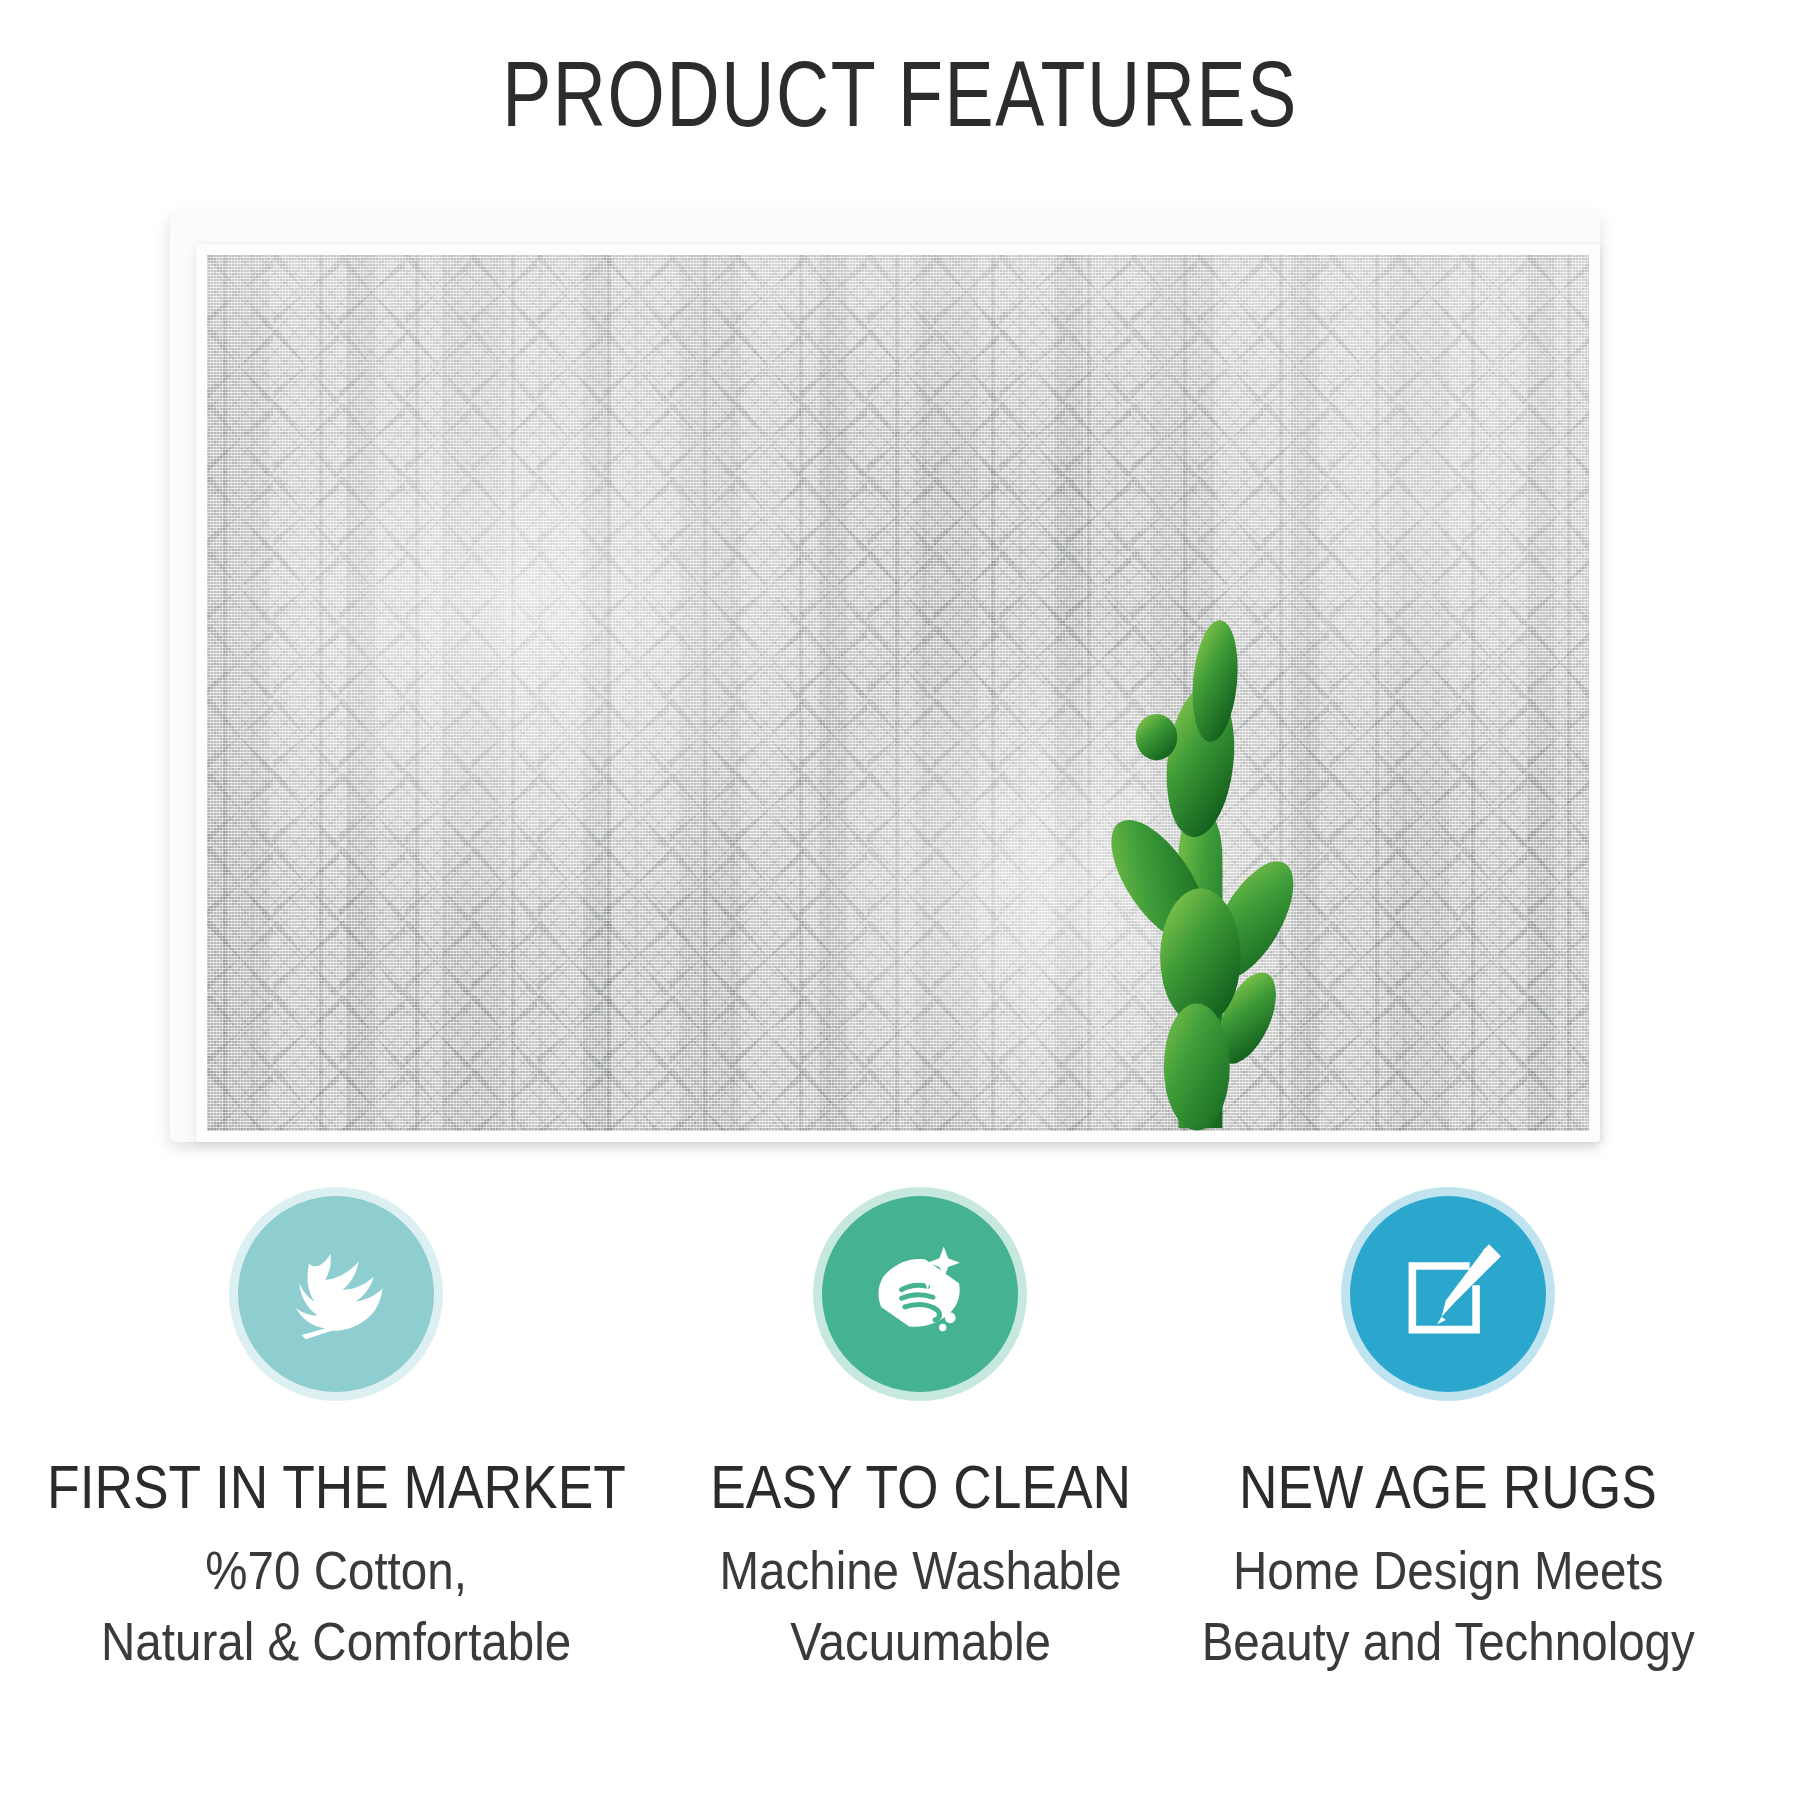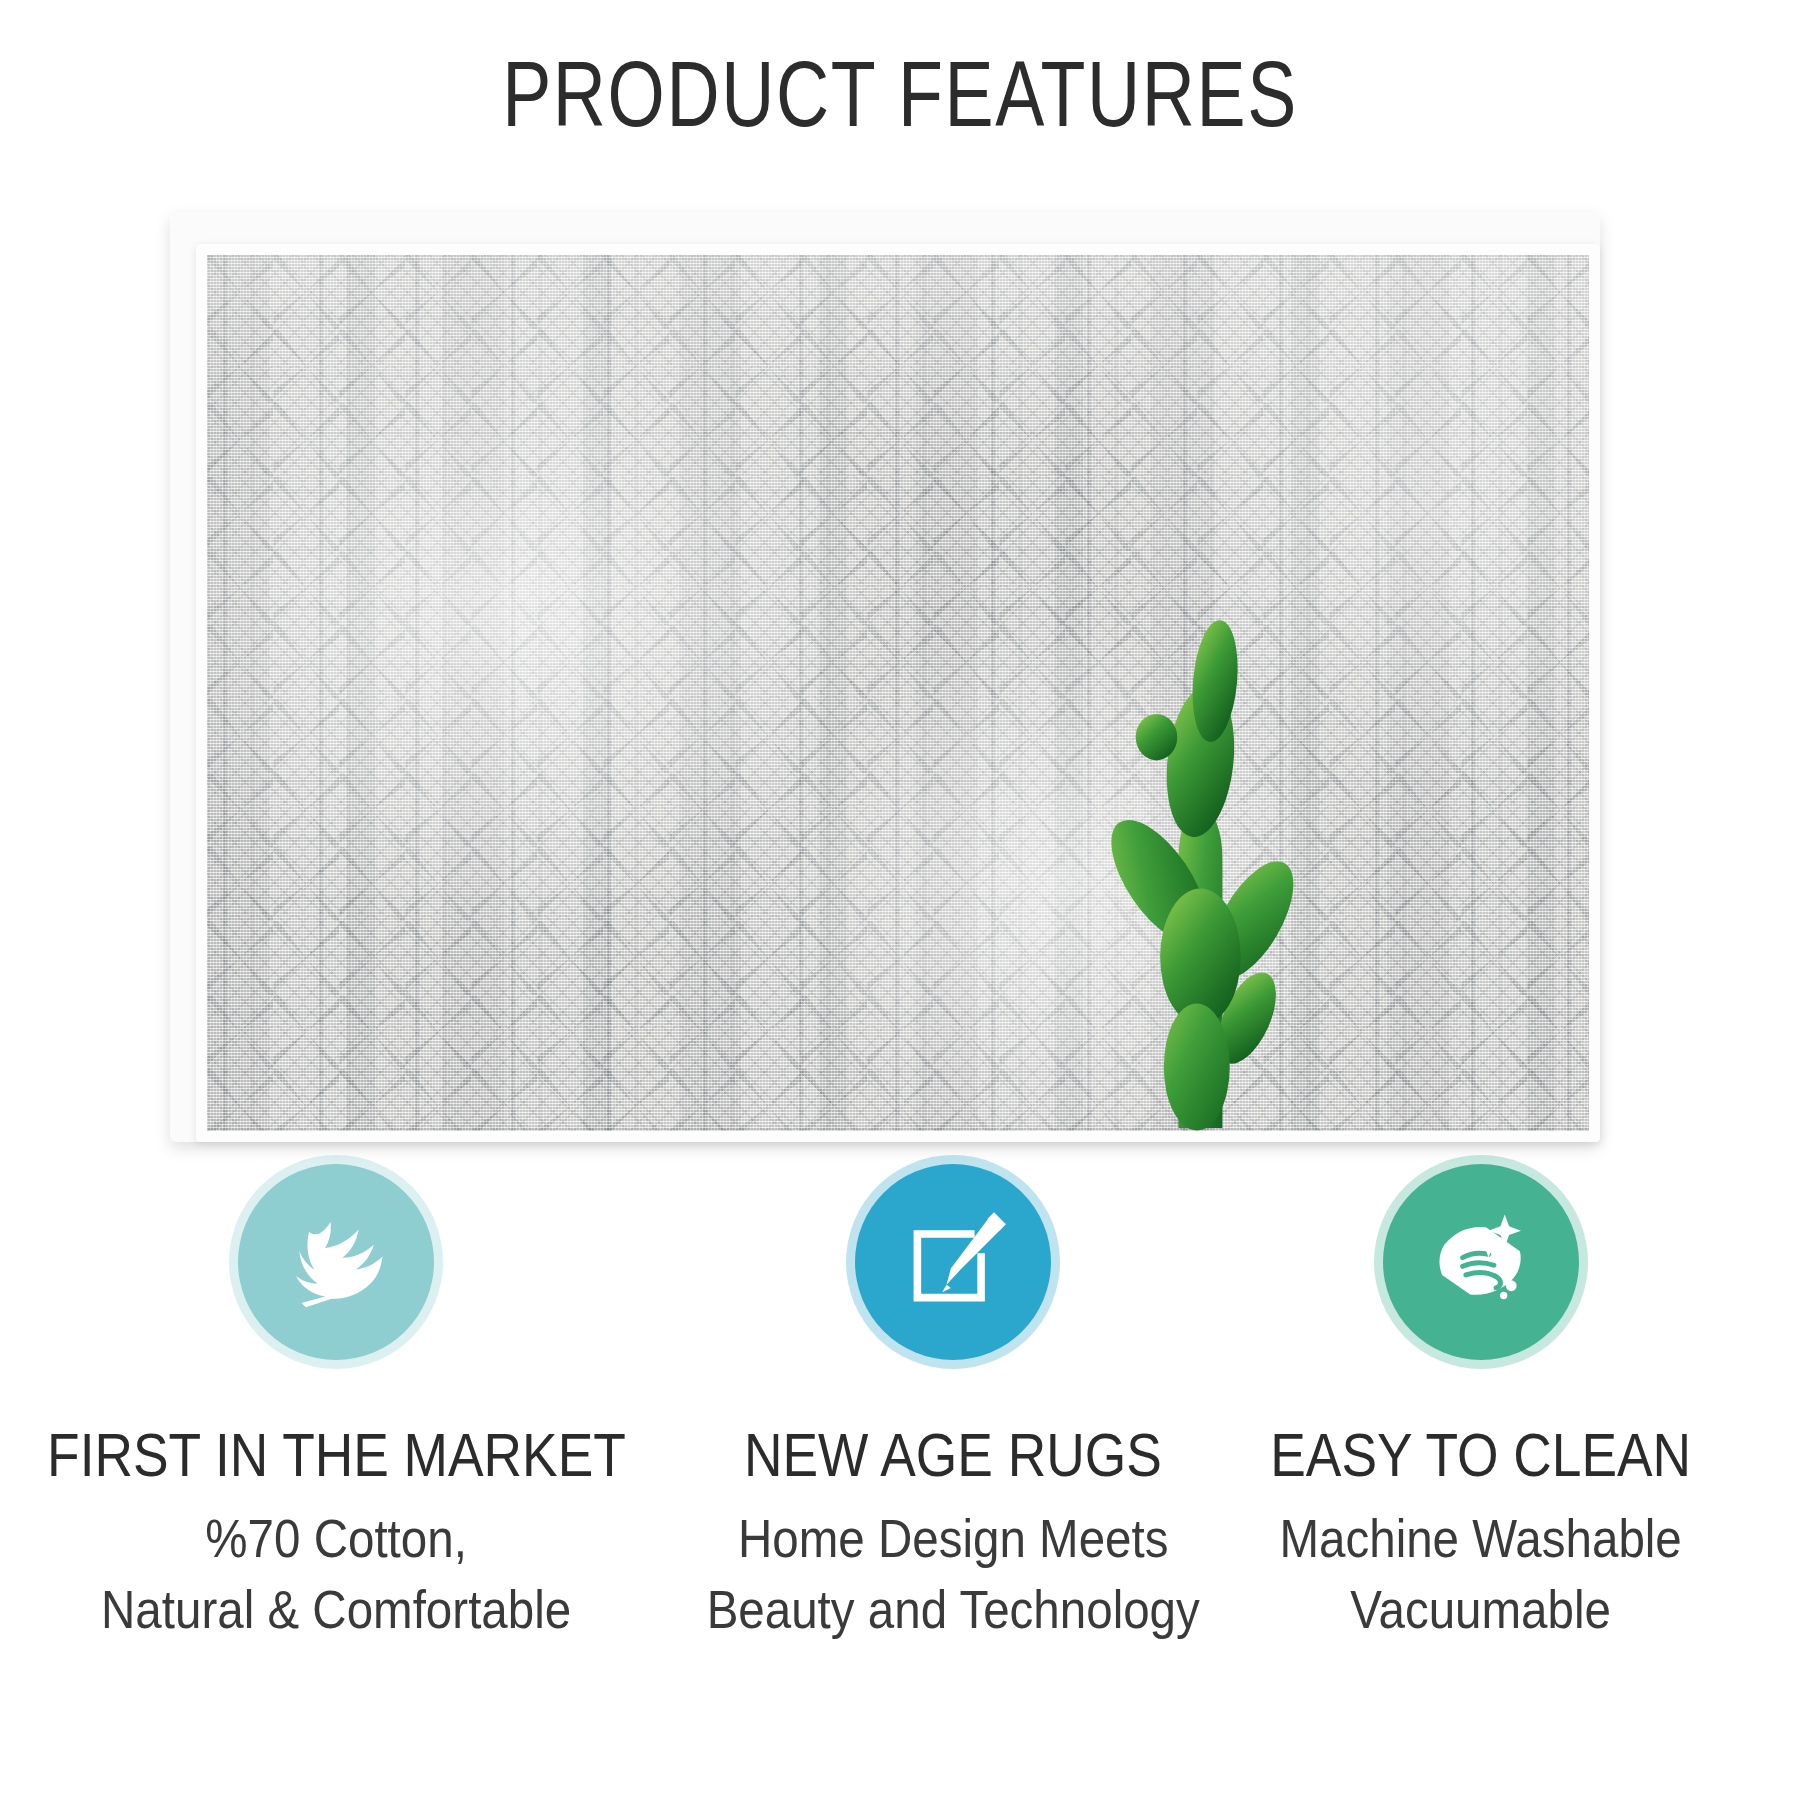--- a/index.html
+++ b/index.html
@@ -153,21 +153,21 @@
     position:absolute;
     left:57.2%;top:34.5%;
     width:28%;height:68%;
     z-index:5;
   }
   .cactus svg{width:100%;height:100%;display:block;}
 
   
   .features{
     position:absolute;
-    left:0;top:1164px;
+    left:0;top:1196px;
     width:1728px;
     display:flex;
   }
   .feature{
     flex:1 1 33.33%;
     display:flex;
     flex-direction:column;
     align-items:center;
   }
   .badge{
@@ -291,20 +291,48 @@
       </span>
     </div>
     <div class="feat-title">FIRST IN THE MARKET</div>
     <div class="feat-lines">
       <div>%70 Cotton,</div>
       <div>Natural &amp; Comfortable</div>
     </div>
   </div>
 
   <div class="feature">
+    <div class="badge badge-clean" style="background:#45B392;">
+      <span>
+        <svg viewBox="0 0 100 100" xmlns="http://www.w3.org/2000/svg" aria-hidden="true">
+
+          <path fill="#ffffff" d="M16 34 C26 22 40 16 55 18 L86 40 C88 48 86 58 80 65
+                                  C70 76 54 82 40 80 L14 62 C10 52 11 42 16 34 Z"></path>
+
+          <path fill="none" stroke="#45B392" stroke-width="4.6" stroke-linecap="round" d="M33 46 C40 42 49 41 57 43 M33 54 C42 50 53 50 62 53
+                   M36 62 C45 59 55 59 63 63"></path>
+          <path fill="none" stroke="#45B392" stroke-width="4.6" stroke-linecap="round" d="M63 63 C69 66 70 72 64 74"></path>
+
+          <path fill="#ffffff" d="M72 6 L76 17 L87 21 L76 25 L72 36 L68 25 L57 21 L68 17 Z"></path>
+
+          <path fill="#ffffff" d="M57 30 L59 36 L65 38 L59 40 L57 46 L55 40 L49 38 L55 36 Z"></path>
+
+          <circle cx="78" cy="72" r="5" fill="#ffffff"></circle>
+          <circle cx="71" cy="81" r="3.4" fill="#ffffff"></circle>
+        </svg>
+      </span>
+    </div>
+    <div class="feat-title">EASY TO CLEAN</div>
+    <div class="feat-lines">
+      <div>Machine Washable</div>
+      <div>Vacuumable</div>
+    </div>
+  </div>
+
+  <div class="feature">
     <div class="badge badge-design" style="background:#2BA7CE;">
       <span>
         <svg viewBox="0 0 100 100" xmlns="http://www.w3.org/2000/svg" aria-hidden="true">
 
           <path fill="none" stroke="#ffffff" stroke-width="7" d="M70 24 H17 V83 H76 V42"></path>
 
           <path fill="#ffffff" d="M84 8 L95 19 L57 57 L44 71 L48 56 Z"></path>
 
           <path fill="#ffffff" d="M44 71 L40 78 L48 74 Z"></path>
 
@@ -312,41 +340,13 @@
         </svg>
       </span>
     </div>
     <div class="feat-title">NEW AGE RUGS</div>
     <div class="feat-lines">
       <div>Home Design Meets</div>
       <div>Beauty and Technology</div>
     </div>
   </div>
 
-  <div class="feature">
-    <div class="badge badge-clean" style="background:#45B392;">
-      <span>
-        <svg viewBox="0 0 100 100" xmlns="http://www.w3.org/2000/svg" aria-hidden="true">
-
-          <path fill="#ffffff" d="M16 34 C26 22 40 16 55 18 L86 40 C88 48 86 58 80 65
-                                  C70 76 54 82 40 80 L14 62 C10 52 11 42 16 34 Z"></path>
-
-          <path fill="none" stroke="#45B392" stroke-width="4.6" stroke-linecap="round" d="M33 46 C40 42 49 41 57 43 M33 54 C42 50 53 50 62 53
-                   M36 62 C45 59 55 59 63 63"></path>
-          <path fill="none" stroke="#45B392" stroke-width="4.6" stroke-linecap="round" d="M63 63 C69 66 70 72 64 74"></path>
-
-          <path fill="#ffffff" d="M72 6 L76 17 L87 21 L76 25 L72 36 L68 25 L57 21 L68 17 Z"></path>
-
-          <path fill="#ffffff" d="M57 30 L59 36 L65 38 L59 40 L57 46 L55 40 L49 38 L55 36 Z"></path>
-
-          <circle cx="78" cy="72" r="5" fill="#ffffff"></circle>
-          <circle cx="71" cy="81" r="3.4" fill="#ffffff"></circle>
-        </svg>
-      </span>
-    </div>
-    <div class="feat-title">EASY TO CLEAN</div>
-    <div class="feat-lines">
-      <div>Machine Washable</div>
-      <div>Vacuumable</div>
-    </div>
-  </div>
-
 </div>
 
 </body></html>

